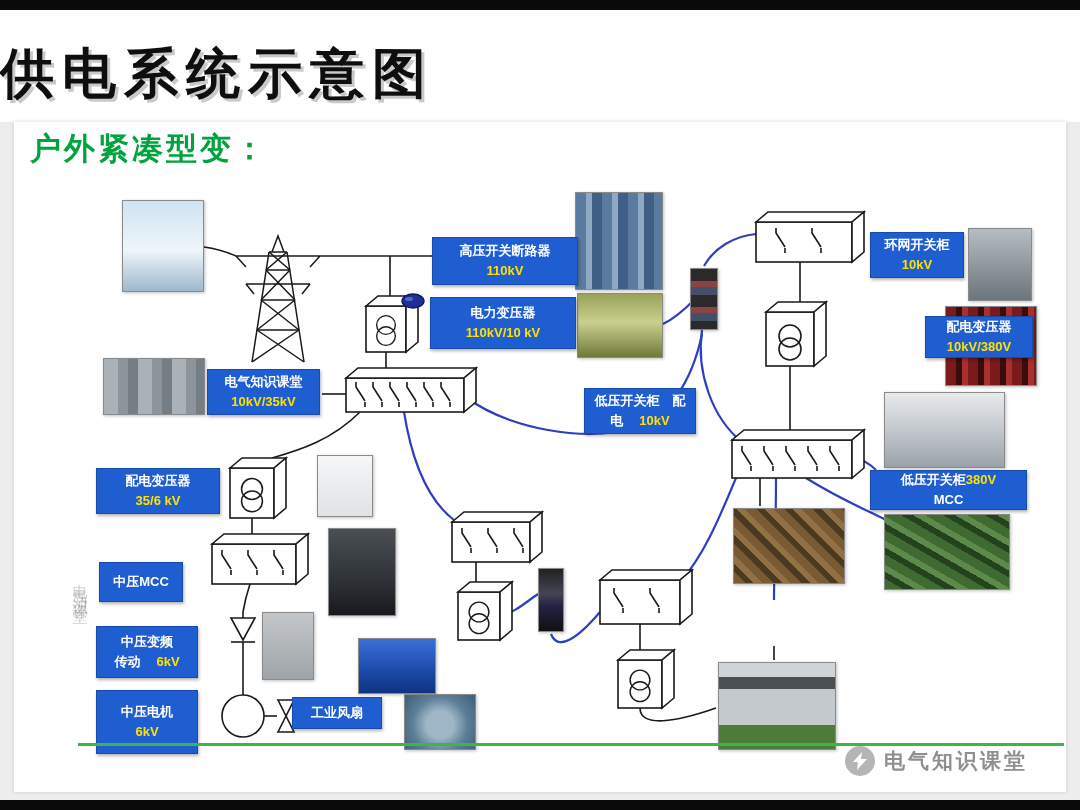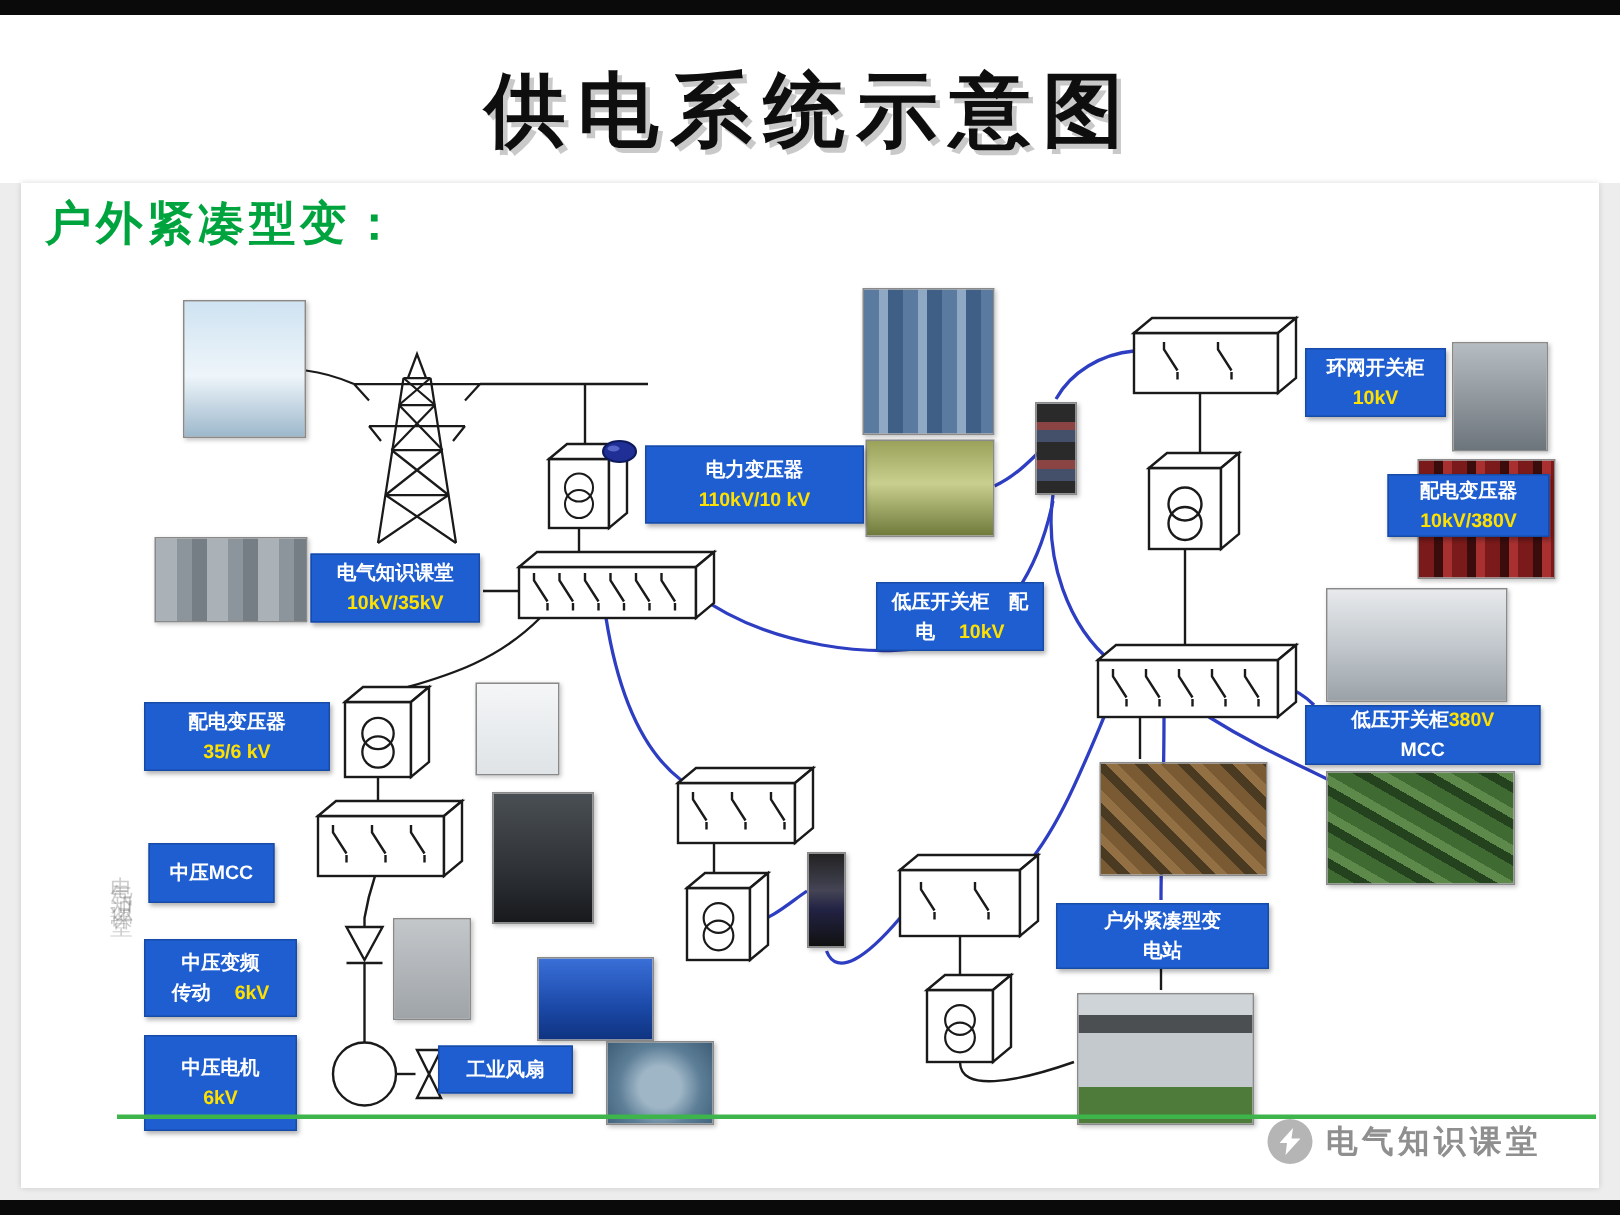--- a/index.html
+++ b/index.html
@@ -2,21 +2,21 @@
 <html><head>
 <meta charset="utf-8">
 <style>
   *{margin:0;padding:0;box-sizing:border-box}
   body{font-family:"Liberation Sans","DejaVu Sans",sans-serif;background:#888}
   .page{position:relative;width:1080px;height:810px;background:#ededed;overflow:hidden;margin:0 auto}
   .topbar,.botbar{position:absolute;left:0;width:1080px;height:10px;background:#0a0a0a;z-index:6}
   .topbar{top:0}.botbar{top:800px}
   .header-strip{position:absolute;left:0;top:10px;width:1080px;height:112px;background:#ffffff;z-index:0}
   .panel{position:absolute;left:14px;top:122px;width:1052px;height:670px;background:#ffffff;box-shadow:0 0 4px rgba(0,0,0,.15);z-index:0}
-  .title{position:absolute;left:0;top:38px;width:1080px;text-align:center;font-size:54px;font-weight:900;color:#0e0e0e;letter-spacing:8px;text-shadow:3px 3px 0 #c9c9c9;z-index:1}
+  .title{position:absolute;left:0;top:38px;width:1080px;font-size:54px;font-weight:900;color:#0e0e0e;letter-spacing:8px;text-shadow:3px 3px 0 #c9c9c9;z-index:1}
   .heading{position:absolute;left:30px;top:128px;font-size:31px;font-weight:800;color:#00a43e;letter-spacing:3px;z-index:2}
   svg.diagram{position:absolute;left:0;top:0;width:1080px;height:810px;z-index:1}
   .ph{position:absolute;border:1px solid #8a8a8a;z-index:2;box-shadow:1px 1px 3px rgba(0,0,0,.25)}
   .ph-tower{background:linear-gradient(180deg,#cfe3f2 0%,#eef5fa 55%,#9db8cc 100%)}
   .ph-hvsw{background:repeating-linear-gradient(90deg,#5a7aa0 0 10px,#8fa8c4 10px 16px,#3f5f86 16px 26px)}
   .ph-ptx{background:linear-gradient(180deg,#9aa25a 0%,#c9cf8e 45%,#6f7a3a 100%)}
   .ph-cable{background:repeating-linear-gradient(180deg,#2a2a2a 0 12px,#8a4444 12px 18px,#44506a 18px 26px)}
   .ph-ring{background:linear-gradient(180deg,#b5bcc2 0%,#8a9298 60%,#6d757c 100%)}
   .ph-red{background:repeating-linear-gradient(90deg,#7a1a1a 0 10px,#3a0c0c 10px 16px,#a83030 16px 22px)}
   .ph-room{background:linear-gradient(180deg,#e8eaec 0%,#c2c8cd 50%,#9aa2a8 100%)}
@@ -220,20 +220,24 @@
   <div class="ph ph-white" style="left:317px;top:455px;width:56px;height:62px"></div>
   <div class="ph ph-dark" style="left:328px;top:528px;width:68px;height:88px"></div>
   <div class="ph ph-gray" style="left:262px;top:612px;width:52px;height:68px"></div>
   <div class="ph ph-motor" style="left:358px;top:638px;width:78px;height:56px"></div>
   <div class="ph ph-fan" style="left:404px;top:694px;width:72px;height:56px"></div>
   <div class="ph ph-scable" style="left:538px;top:568px;width:26px;height:64px"></div>
   <div class="ph ph-mach" style="left:733px;top:508px;width:112px;height:76px"></div>
   <div class="ph ph-green" style="left:884px;top:514px;width:126px;height:76px"></div>
   <div class="ph ph-sub" style="left:718px;top:662px;width:118px;height:88px"></div>
 
+  <div class="lbl" style="left:432px;top:237px;width:146px;height:48px">
+    <div class="ln">高压开关断路器</div>
+    <div class="ln yellow">110kV</div>
+  </div>
   <div class="lbl" style="left:430px;top:297px;width:146px;height:52px">
     <div class="ln">电力变压器</div>
     <div class="ln yellow">110kV/10 kV</div>
   </div>
   <div class="lbl" style="left:207px;top:369px;width:113px;height:46px">
     <div class="ln">电气知识课堂</div>
     <div class="ln yellow">10kV/35kV</div>
   </div>
   <div class="lbl" style="left:870px;top:232px;width:94px;height:46px">
     <div class="ln">环网开关柜</div>
@@ -270,24 +274,20 @@
       <span class="yellow">6kV</span>
     </div>
   </div>
   <div class="lbl" style="left:96px;top:690px;width:102px;height:64px">
     <div class="ln">中压电机</div>
     <div class="ln yellow">6kV</div>
   </div>
   <div class="lbl" style="left:292px;top:697px;width:90px;height:32px">
     <div class="ln">工业风扇</div>
   </div>
-  <div class="lbl" style="left:704px;top:602px;width:142px;height:44px">
-    <div class="ln">户外紧凑型变</div>
-    <div class="ln">电站</div>
-  </div>
 
   <div class="greenline"></div>
 
   <div class="brand">
     <div class="brand-logo">
       <svg width="14" height="18" viewBox="0 0 14 18">
         <polygon points="9,0 0,10 5,10 4,18 14,7 8,7" fill="#ffffff"></polygon>
       </svg>
     </div>
     <span class="brand-text">电气知识课堂</span>

